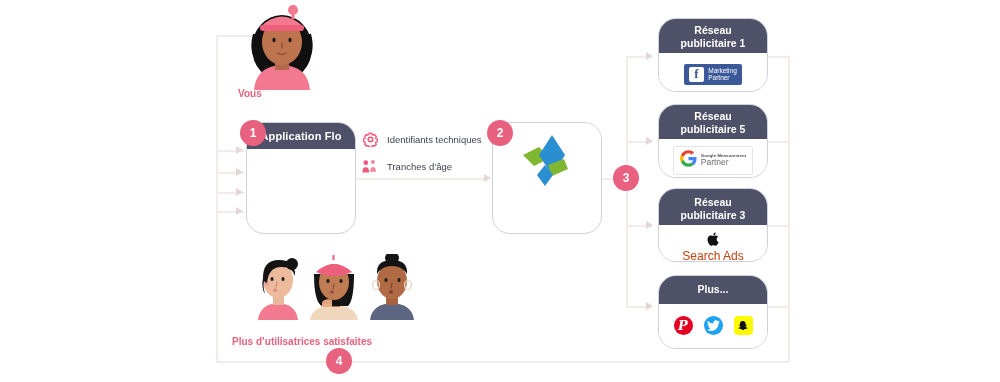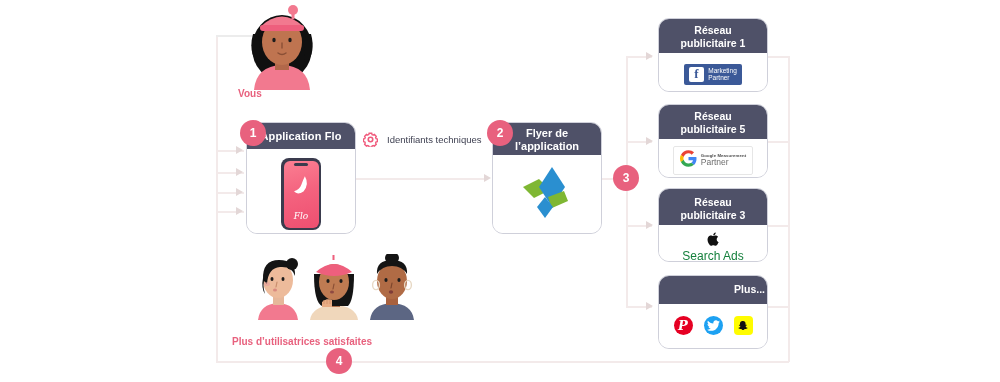--- a/index.html
+++ b/index.html
@@ -15,21 +15,21 @@
   .ln-grey{background:#ececec;}
 
   .arrow{position:absolute;width:0;height:0;border-top:4.5px solid transparent;border-bottom:4.5px solid transparent;border-left:7px solid #e3d7d7;}
 
   
   .badge{position:absolute;width:26px;height:26px;border-radius:50%;background:#e8617e;color:#fff;
          font-size:12px;font-weight:bold;display:flex;align-items:center;justify-content:center;
          z-index:30;font-family:"Liberation Sans",sans-serif;}
 
   
-  .card{position:absolute;background:#fff;border:1.5px solid #cfd0da;border-radius:11px;overflow:hidden;
+  .card{position:absolute;background:#fff;border:1.5px solid #cfd0da;border-radius:18px;overflow:hidden;
         box-sizing:border-box;}
   .card-head{background:#4f5168;color:#fff;text-align:center;font-weight:bold;box-sizing:border-box;}
   .card-body{background:#fff;display:flex;align-items:center;justify-content:center;}
 
   
   #app-card{left:246px;top:122px;width:110px;height:112px;}
   #app-card .card-head{height:26px;line-height:26px;font-size:11px;letter-spacing:.1px;}
   #app-card .card-body{height:84px;}
 
   
@@ -54,40 +54,40 @@
   #flyer-card{left:492px;top:122px;width:110px;height:112px;}
   #flyer-card .card-head{height:32px;font-size:11px;line-height:13px;padding-top:4px;}
   #flyer-card .card-body{height:78px;}
 
   
   .netcard{width:110px;height:74px;left:658px;}
   .netcard .card-head{font-size:10.5px;line-height:12.5px;padding:5px 2px 4px;}
   .netcard .card-body{height:42px;}
   #net1{top:18px;} #net2{top:104px;} #net3{top:188px;} #net4{top:275px;}
   #net3 .card-head,#net4 .card-head{padding-top:7px;}
-  #net4 .card-head{padding-bottom:8px;text-align:right;}
+  #net4 .card-head{padding-bottom:8px;}
   #net3 .card-body,#net4 .card-body{height:44px;}
 
   
   .fb-badge{display:flex;align-items:center;background:#3b5998;border-radius:2px;padding:3px 5px;}
   .fb-f{width:15px;height:15px;background:#fff;border-radius:2px;position:relative;margin-right:4px;}
   .fb-f::after{content:"f";position:absolute;left:5px;top:-1px;color:#3b5998;font-weight:bold;font-size:13px;
                font-family:"Liberation Serif",serif;}
   .fb-txt{color:#fff;font-size:6.5px;line-height:7.5px;text-align:left;}
 
   
   .g-badge{display:flex;align-items:center;border:1px solid #e6e6e6;border-radius:2px;padding:3px 6px;background:#fff;}
   .g-txt{text-align:left;margin-left:4px;}
   .g-small{font-size:4.3px;color:#4a4a4a;letter-spacing:.1px;font-weight:bold;}
   .g-part{font-size:8.5px;color:#6d6d6d;line-height:9px;}
 
   
   .apple-wrap{text-align:center;}
   .apple-glyph{font-size:13px;color:#111;line-height:13px;}
-  .apple-txt{font-size:12px;color:#15803d;margin-top:1px;}
+  .apple-txt{font-size:12px;color:#c2410c;margin-top:1px;}
 
   
   .soc-row{display:flex;gap:11px;align-items:center;}
   .soc{width:19px;height:19px;border-radius:50%;display:flex;align-items:center;justify-content:center;}
   .soc-pin{background:#e60023;color:#fff;font-family:"DejaVu Serif",serif;font-style:italic;font-weight:bold;font-size:13px;}
   .soc-tw{background:#1da1f2;}
   .soc-sc{background:#fffc00;border-radius:4px;}
 
   
   .cap{position:absolute;color:#e8617e;font-size:10px;font-weight:bold;text-align:left;}
@@ -171,58 +171,52 @@
   </div>
   <div class="cap" style="left:238px;top:88px;width:88px;">Vous</div>
 
   <div class="badge" style="left:240px;top:120px;">1</div>
   <div class="badge" style="left:487px;top:120px;">2</div>
   <div class="badge" style="left:613px;top:165px;">3</div>
   <div class="badge" style="left:326px;top:348px;">4</div>
 
   <div class="card" id="app-card">
     <div class="card-head">Application Flo</div>
-    <div class="card-body">
-      <div class="phone">
-        <div class="phone-screen">
-          <div class="notch"></div>
-          <div class="petal">
-            <svg width="20" height="20" viewBox="0 0 20 20">
-              <path d="M17 3 Q19 12 11 17 Q4 19 2 14 Q8 14 11 10 Q14 6 17 3 Z" fill="#ffffff"></path>
-            </svg>
-          </div>
-          <div class="flo-word">Flo</div>
-        </div>
-      </div>
-    </div>
   </div>
 
   <div class="abs" id="features">
 
     <div class="feat">
       <span class="fico">
         <svg width="15" height="15" viewBox="0 0 16 16">
           <path d="M6.4 1h3.2l.4 1.6 1.3.55 1.5-.75 2.25 2.25-.75 1.5.55 1.3 1.6.4v3.2l-1.6.4-.55 1.3.75 1.5-2.25 2.25-1.5-.75-1.3.55-.4 1.6H6.4l-.4-1.6-1.3-.55-1.5.75L.95 14.25l.75-1.5-.55-1.3L-.45 11V7.8l1.6-.4.55-1.3-.75-1.5L3.2 2.35l1.5.75 1.3-.55z" transform="scale(0.88) translate(1,0.6)" fill="none" stroke="#f05a7c" stroke-width="1.7"></path>
           <circle cx="8" cy="8" r="2.4" fill="none" stroke="#f05a7c" stroke-width="1.7"></circle>
         </svg>
       </span>
       <span class="flab">Identifiants techniques</span>
     </div>
 
+    <div class="feat">
+      <span class="fico">
+        <svg width="16" height="15" viewBox="0 0 17 15">
+          <circle cx="4" cy="3.4" r="2.5" fill="#f05a7c"></circle>
+          <circle cx="11.6" cy="2.8" r="2.1" fill="#f2869c"></circle>
+          <path d="M0.4 13.8 Q0.4 8.2 4 8.2 Q7.6 8.2 7.6 13.8 Z" fill="#f05a7c"></path>
+          <path d="M8.6 13.2 Q8.6 8.0 11.7 8.0 Q14.8 8.0 14.8 13.2 Z" fill="#f2869c"></path>
+        </svg>
+      </span>
+      <span class="flab">Tranches d’âge</span>
+    </div>
 
     <div style="height:22px;"></div>
 
 
   </div>
 
   <div class="card" id="flyer-card">
-    <div class="card-head">
-      <div>Flyer de</div>
-      <div>l’application</div>
-    </div>
     <div class="card-body">
       <span>
         <svg width="58" height="58" viewBox="0 0 58 58">
 
           <path d="M5 24 L21 16 L32 27 L16 35 Z" fill="#7fb733"></path>
 
           <path d="M34 4 L47 24 L34 44 L21 24 Z" fill="#2a8fd0"></path>
 
           <path d="M30 34 L46 28 L50 38 L34 45 Z" fill="#7fb733"></path>
 

